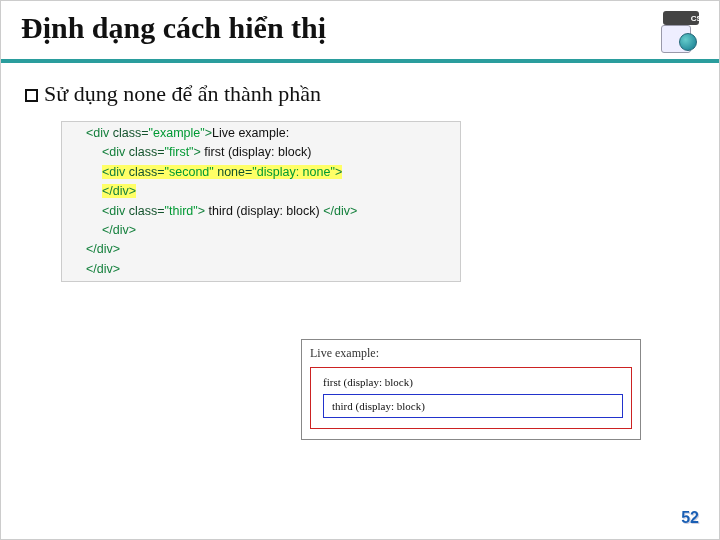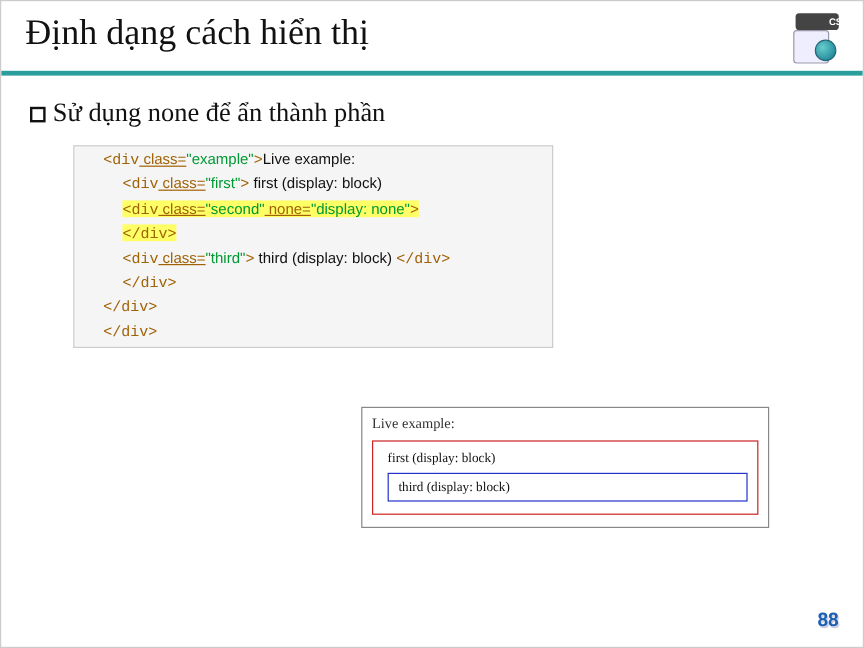--- a/index.html
+++ b/index.html
@@ -13,21 +13,21 @@
     border: 1px solid #ccc;
   }
   .header {
     padding: 10px 20px 6px 20px;
     border-bottom: 4px solid #2a9d9d;
     display: flex;
     justify-content: space-between;
     align-items: flex-start;
   }
   .title {
-    font-weight: normal;
+    font-weight: bold;
     font-size: 30px;
     color: #111;
   }
   .css-icon {
     width: 42px;
     height: 42px;
     position: relative;
   }
   .css-badge {
     position: absolute;
@@ -88,22 +88,22 @@
     border: 1px solid #ccc;
     padding: 2px 6px 2px 24px;
     width: 400px;
     font-family: Verdana, Arial, sans-serif;
     font-size: 12.5px;
     line-height: 1.55;
     color: #111;
   }
   .code-line { white-space: nowrap; }
   .hl-line { background: #ffff66; display: inline; }
-  .tag { color: #a16207; font-family: Liberation Mono, monospace; }
-  .attr { color: #a16207; text-decoration: underline; }
+  .tag { color: #15803d; }
+  .attr { color: #14532d; }
   .val  { color: #009933; }
   .txt  { color: #111; }
   .indent1 { padding-left: 16px; }
   .indent2 { padding-left: 32px; }
 
   .live-example {
     position: absolute;
     left: 300px;
     top: 338px;
     width: 340px;
@@ -177,13 +177,13 @@
 <div class="live-example">
   <div class="live-outer">
     <div class="live-label">Live example:</div>
     <div class="live-first">
       <div class="live-first-text">first (display: block)</div>
       <div class="live-third">third (display: block)</div>
     </div>
   </div>
 </div>
 
-<div class="page-num">88</div>
+<div class="page-num">52</div>
 
 </body></html>

